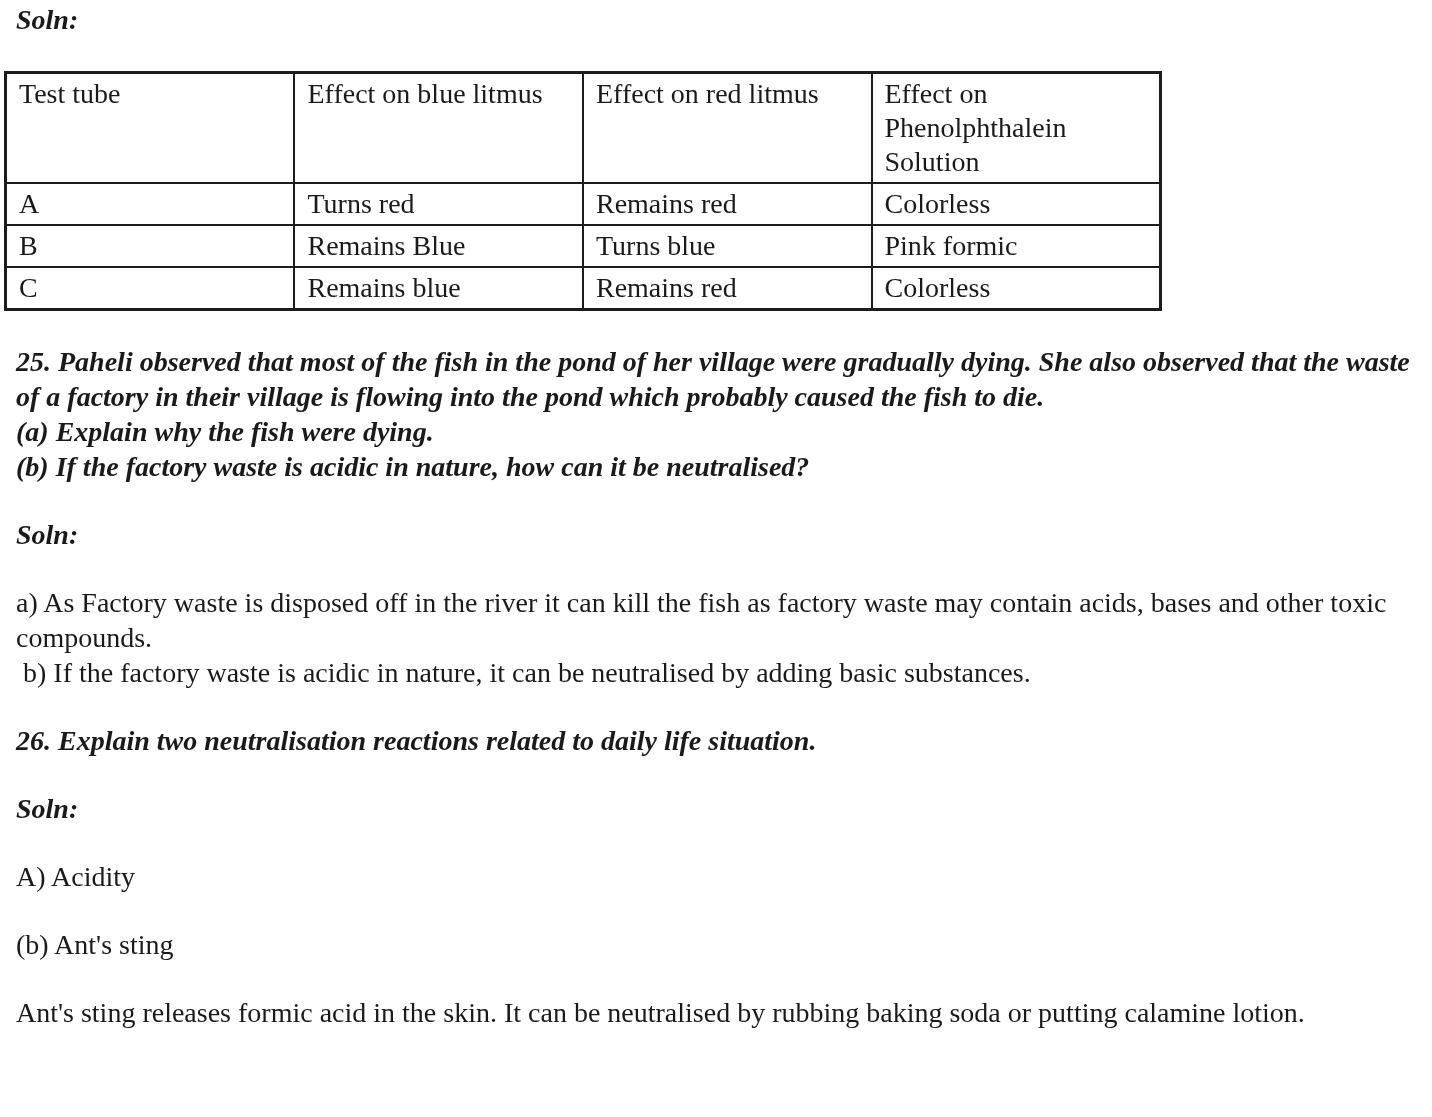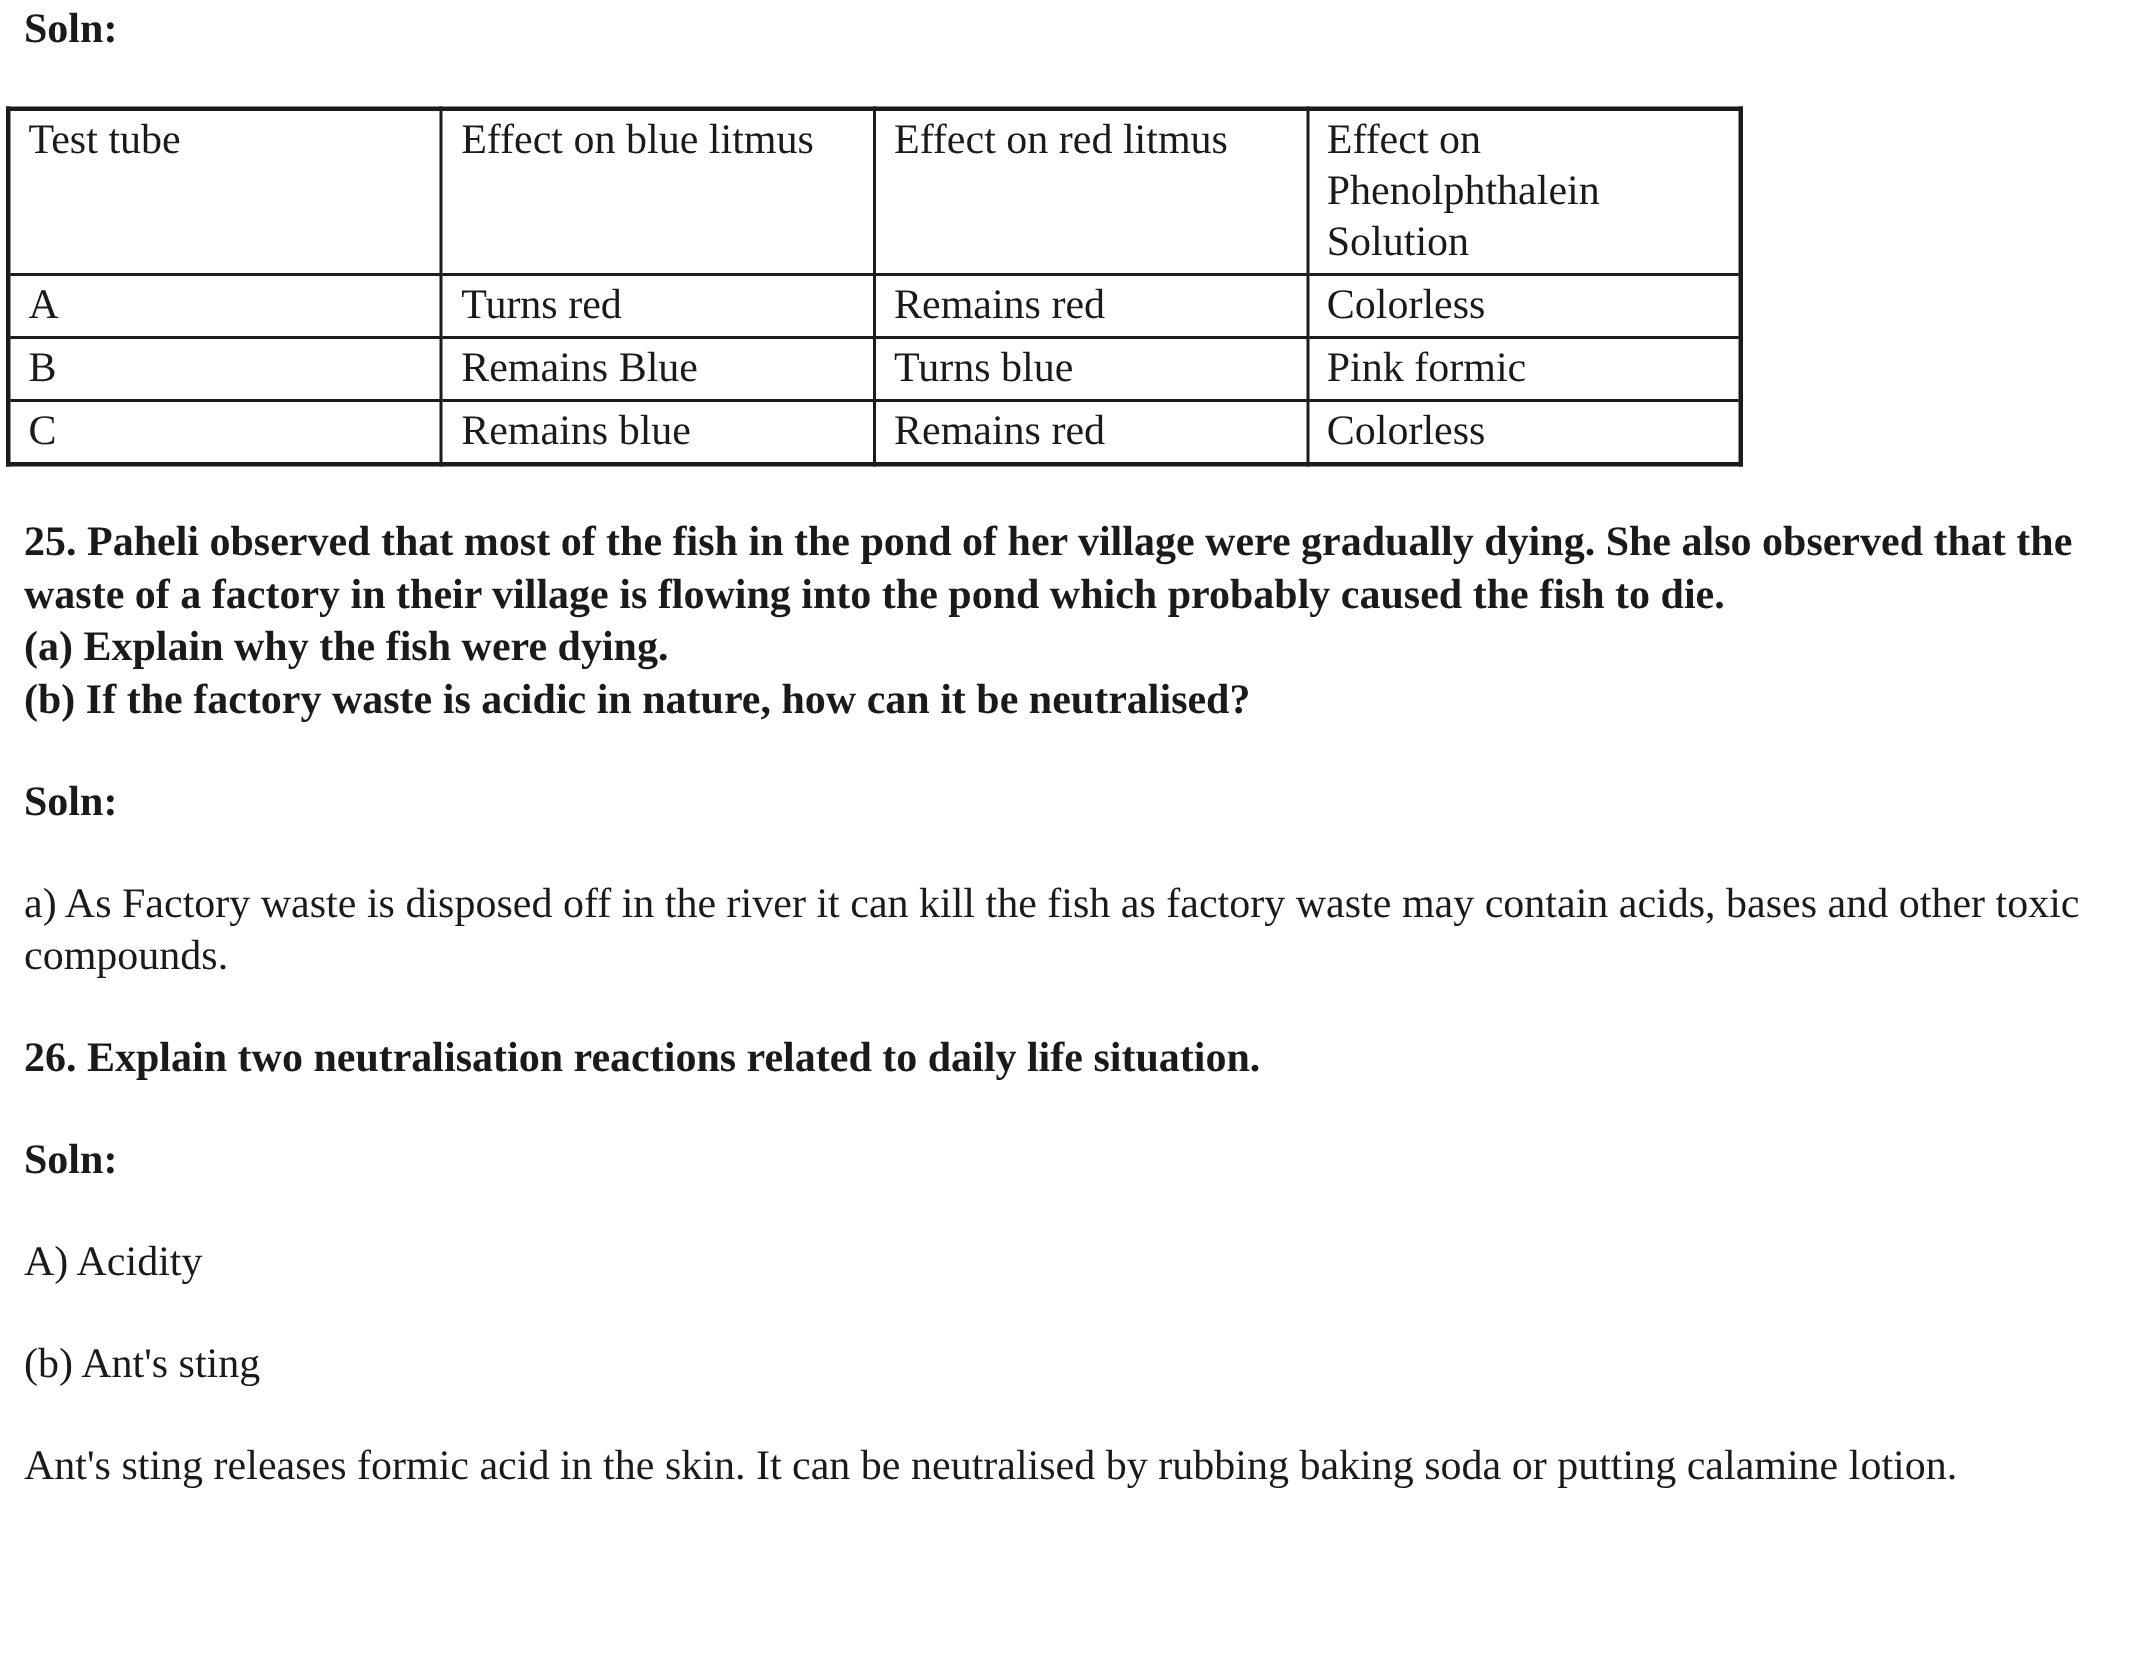--- a/index.html
+++ b/index.html
@@ -15,21 +15,21 @@
     background: #ffffff;
     color: #1a1a1a;
     font-family: "Liberation Serif", serif;
     font-size: 28px;
     line-height: 35px;
     box-sizing: border-box;
     padding: 2px 18px 0 16px;
   }
   p { margin: 0; }
   .block { margin-top: 33px; }
-  .bold { font-weight: 700; }
+  .bold { font-weight: 700; font-style: italic; }
   .prewrap { white-space: pre-wrap; }
 
   table.result-table {
     border-collapse: collapse;
     table-layout: fixed;
     width: 1158px;
     margin-left: -12px;   
     margin-top: 34px;
     border: 3px solid #1c1c1c;
   }
@@ -84,20 +84,21 @@
     </tbody>
   </table>
 
   <p class="block bold">25. Paheli observed that most of the fish in the pond of her village were gradually dying. She also observed that the waste of a factory in their village is flowing into the pond which probably caused the fish to die.</p>
   <p class="bold">(a) Explain why the fish were dying.</p>
   <p class="bold">(b) If the factory waste is acidic in nature, how can it be neutralised?</p>
 
   <p class="block bold">Soln:</p>
 
   <p class="block">a) As Factory waste is disposed off in the river it can kill the fish as factory waste may contain acids, bases and other toxic compounds.</p>
+  <p class="prewrap"> b) If the factory waste is acidic in nature, it can be neutralised by adding basic substances.</p>
 
   <p class="block bold">26. Explain two neutralisation reactions related to daily life situation.</p>
 
   <p class="block bold">Soln:</p>
 
   <p class="block">A) Acidity</p>
 
 
   <p class="block">(b) Ant's sting</p>
 

